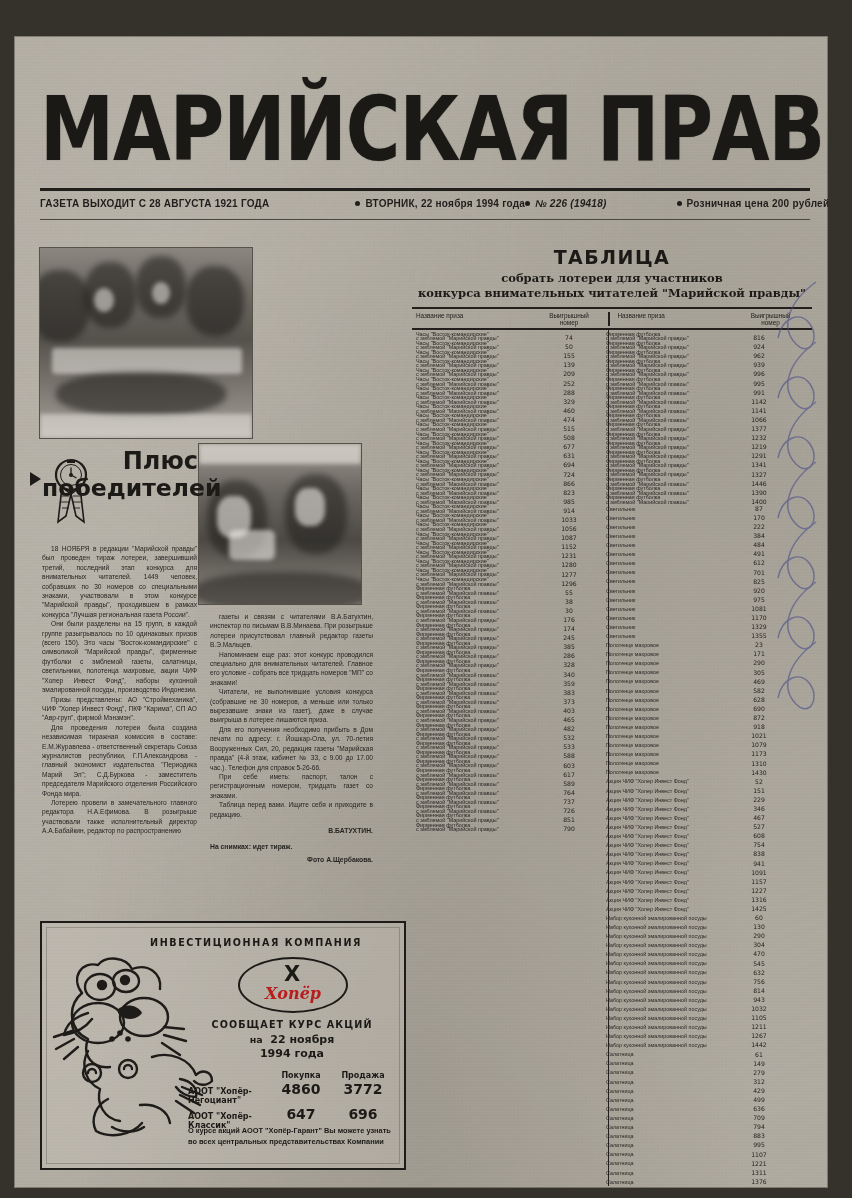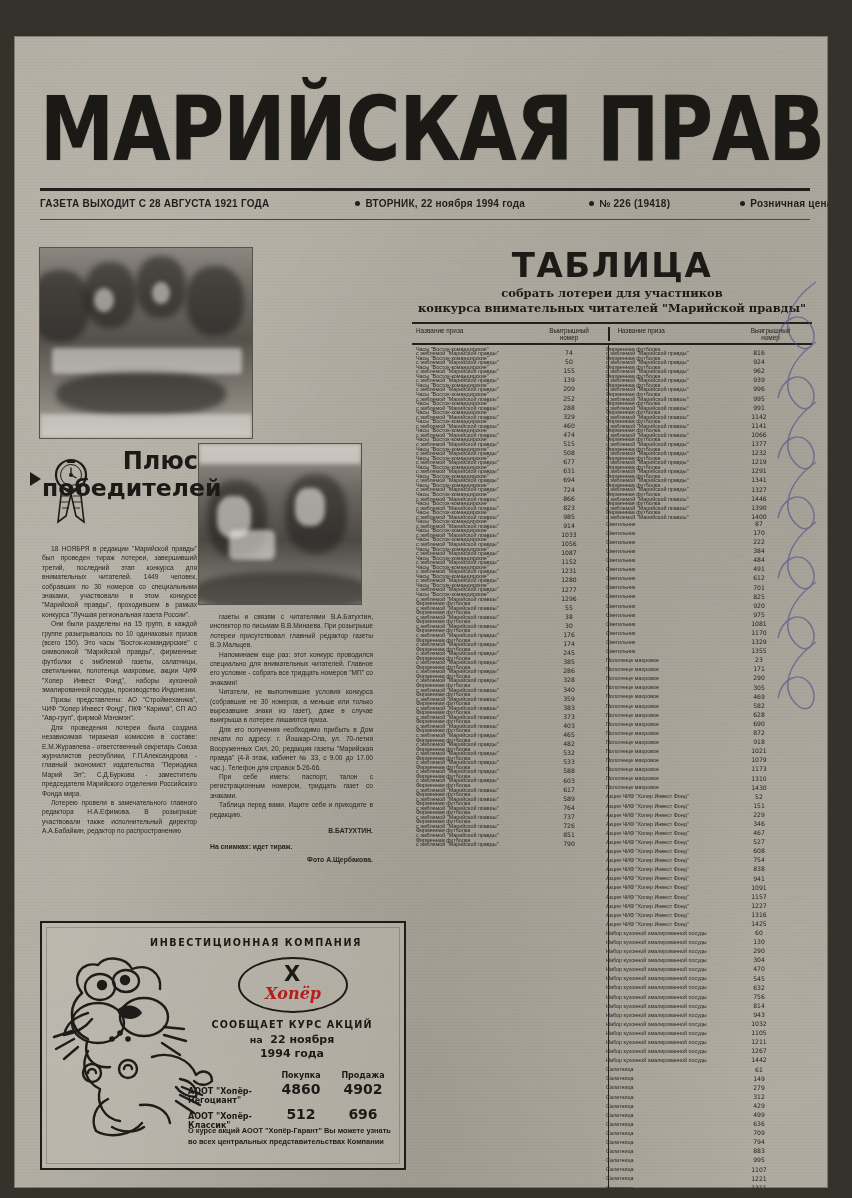--- a/index.html
+++ b/index.html
@@ -51,21 +51,21 @@
   }
   #masthead-bar .mi{
     font-size:10px;font-weight:bold;letter-spacing:.25px;color:#201e1b;white-space:nowrap;
     display:flex;align-items:center;
   }
   #masthead-bar .dot{
     width:5px;height:5px;border-radius:50%;background:#201e1b;margin-right:5px;flex:none;
   }
   .sp-a{margin-left:0;}
   .sp-b{margin-left:86px;}
-  .sp-c{margin-left:64px;}
+  .sp-c{font-style:italic;}
   .sp-d{margin-left:70px;}
 
   
   #photo-top{
     position:absolute;left:26px;top:212px;width:212px;height:190px;
     background:
       linear-gradient(180deg,#8b8780 0%,#6f6b64 22%,#55524c 48%,#77736c 70%,#a5a199 100%);
     box-shadow:0 0 0 1px #55524c;
     overflow:hidden;
   }
@@ -159,21 +159,21 @@
   #ad-foot{
     position:absolute;left:146px;top:202px;width:206px;font-size:7.4px;font-weight:bold;
     color:#1c1a17;line-height:11px;
   }
   #ad-mascot{position:absolute;left:10px;top:24px;width:170px;height:200px;}
 
   
   #tbl-wrap{position:absolute;left:398px;top:212px;width:400px;}
   #tbl-title{
     text-align:center;font-family:"DejaVu Sans",sans-serif;font-weight:bold;
-    font-size:34px;letter-spacing:1.5px;color:#1c1a17;line-height:1;
+    font-size:19px;letter-spacing:1.5px;color:#1c1a17;line-height:1;
   }
   #tbl-sub1{
     text-align:center;font-family:"DejaVu Serif",serif;font-weight:bold;font-size:11.5px;
     color:#1c1a17;margin-top:4px;
   }
   #tbl-sub2{
     text-align:center;font-family:"DejaVu Serif",serif;font-weight:bold;font-size:11.5px;
     color:#1c1a17;margin-top:1px;
   }
   #tbl-rule-top{height:1.5px;background:#221f1c;margin-top:7px;}
@@ -347,25 +347,25 @@
 
       <div id="rate-table">
         <div class="rt-head">
           <span class="rt-h1"></span>
           <span class="rt-h2">Покупка</span>
           <span class="rt-h3">Продажа</span>
         </div>
         <div class="rt-row">
           <span class="rt-name">АООТ "Хопёр-Негоциант"</span>
           <span class="rt-v1">4860</span>
-          <span class="rt-v2">4902</span>
+          <span class="rt-v2">3772</span>
         </div>
         <div class="rt-row">
           <span class="rt-name">АООТ "Хопёр-Классик"</span>
-          <span class="rt-v1">512</span>
+          <span class="rt-v1">647</span>
           <span class="rt-v2">696</span>
         </div>
       </div>
 
       <div id="ad-foot">О курсе акций АООТ "Хопёр-Гарант" Вы можете узнать во всех центральных представительствах Компании</div>
     </div>
 
     <div id="tbl-wrap">
       <div id="tbl-title">ТАБЛИЦА</div>
       <div id="tbl-sub1">собрать лотереи для участников</div>

